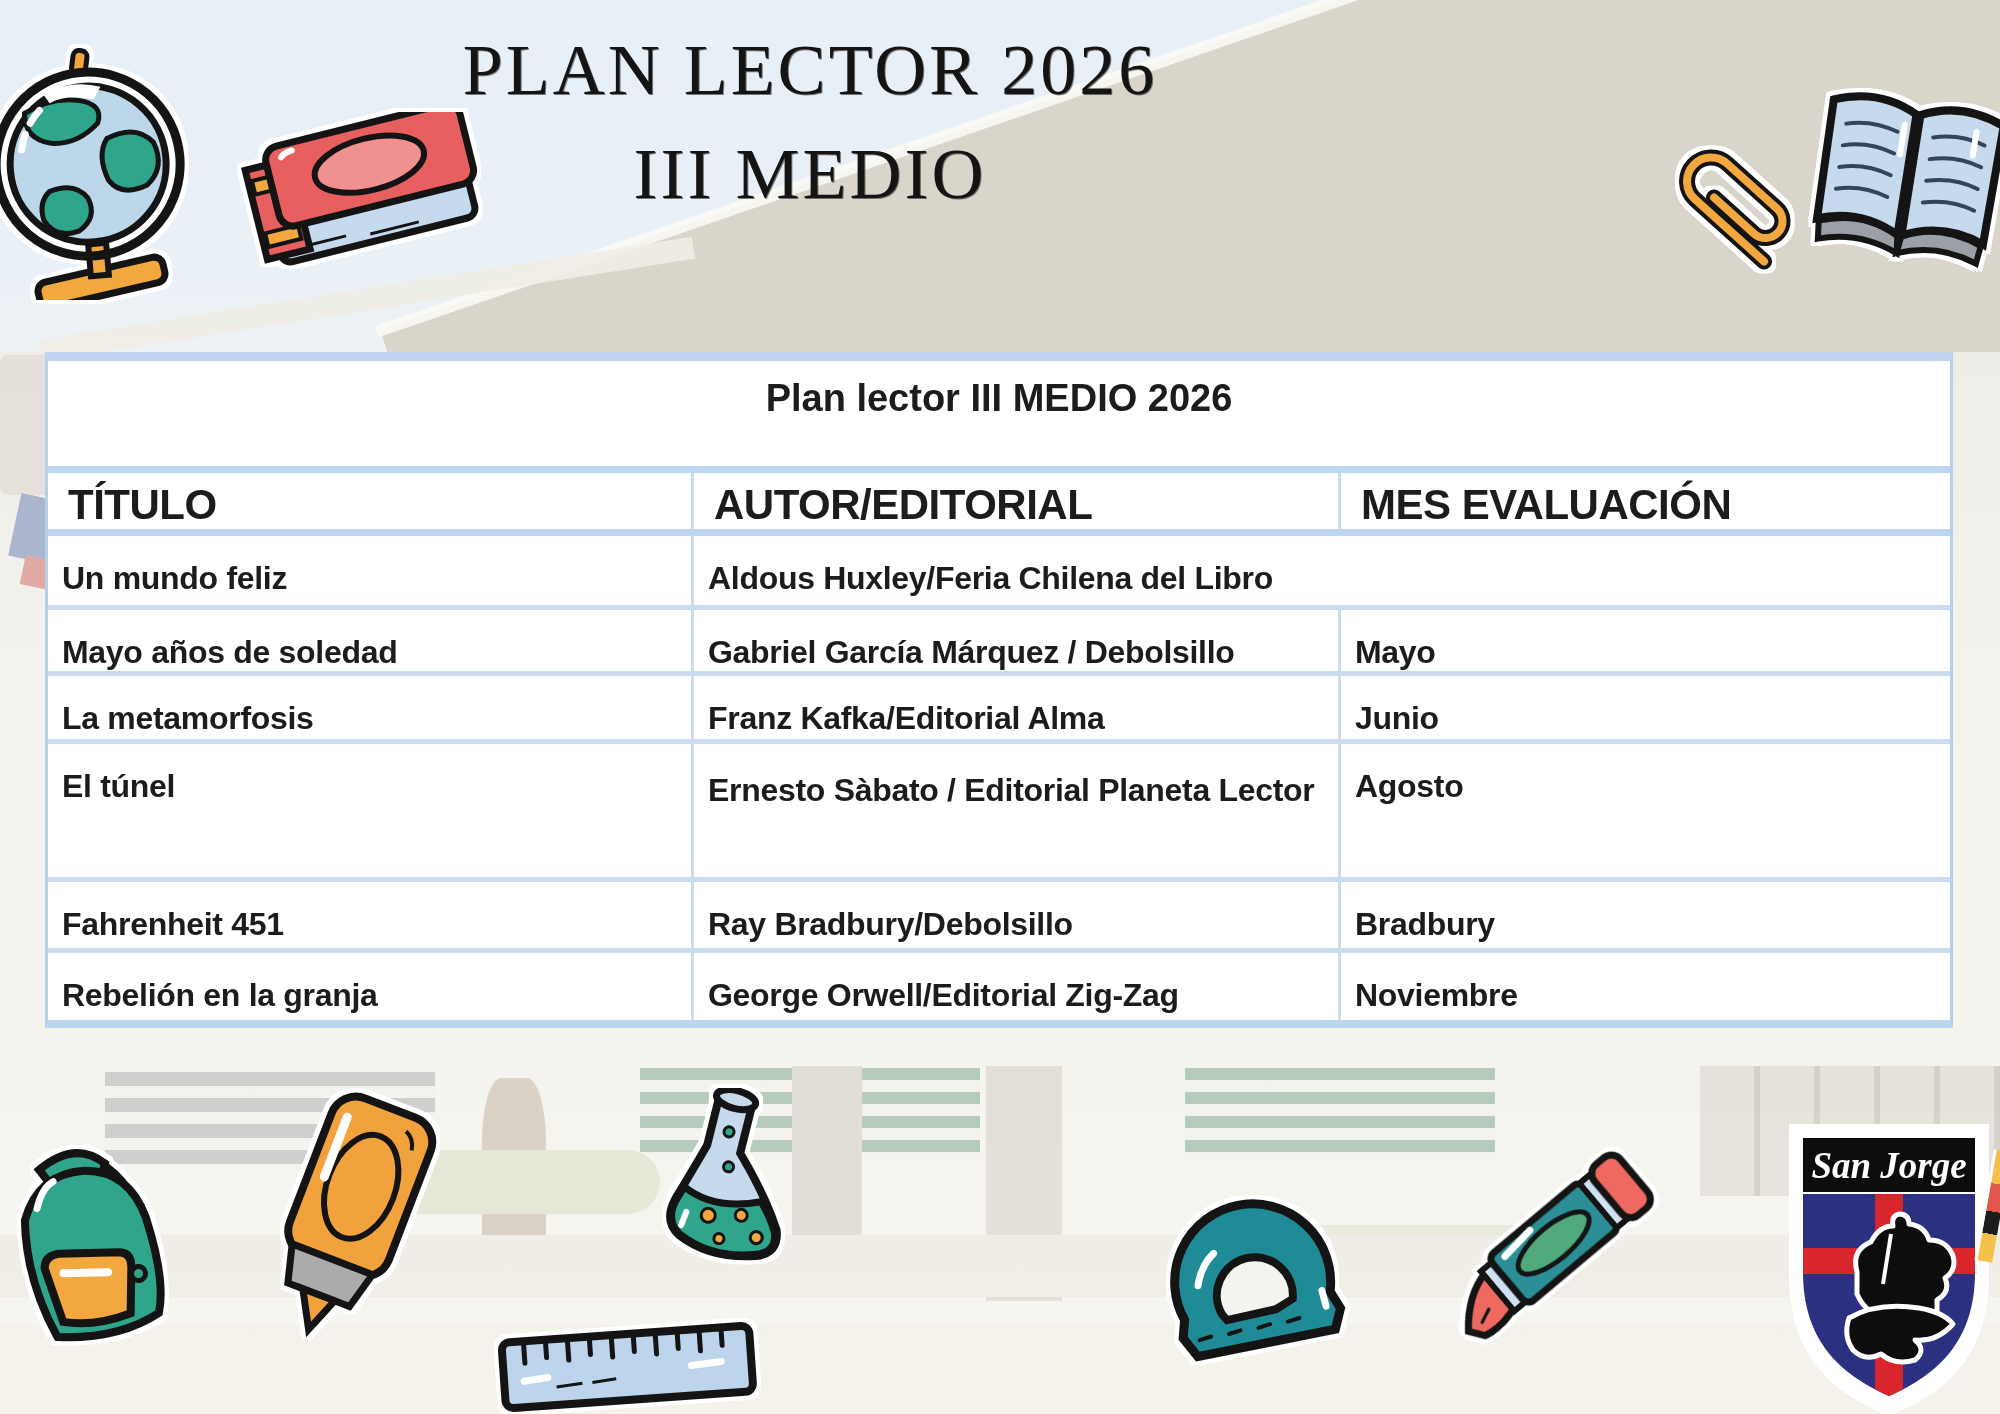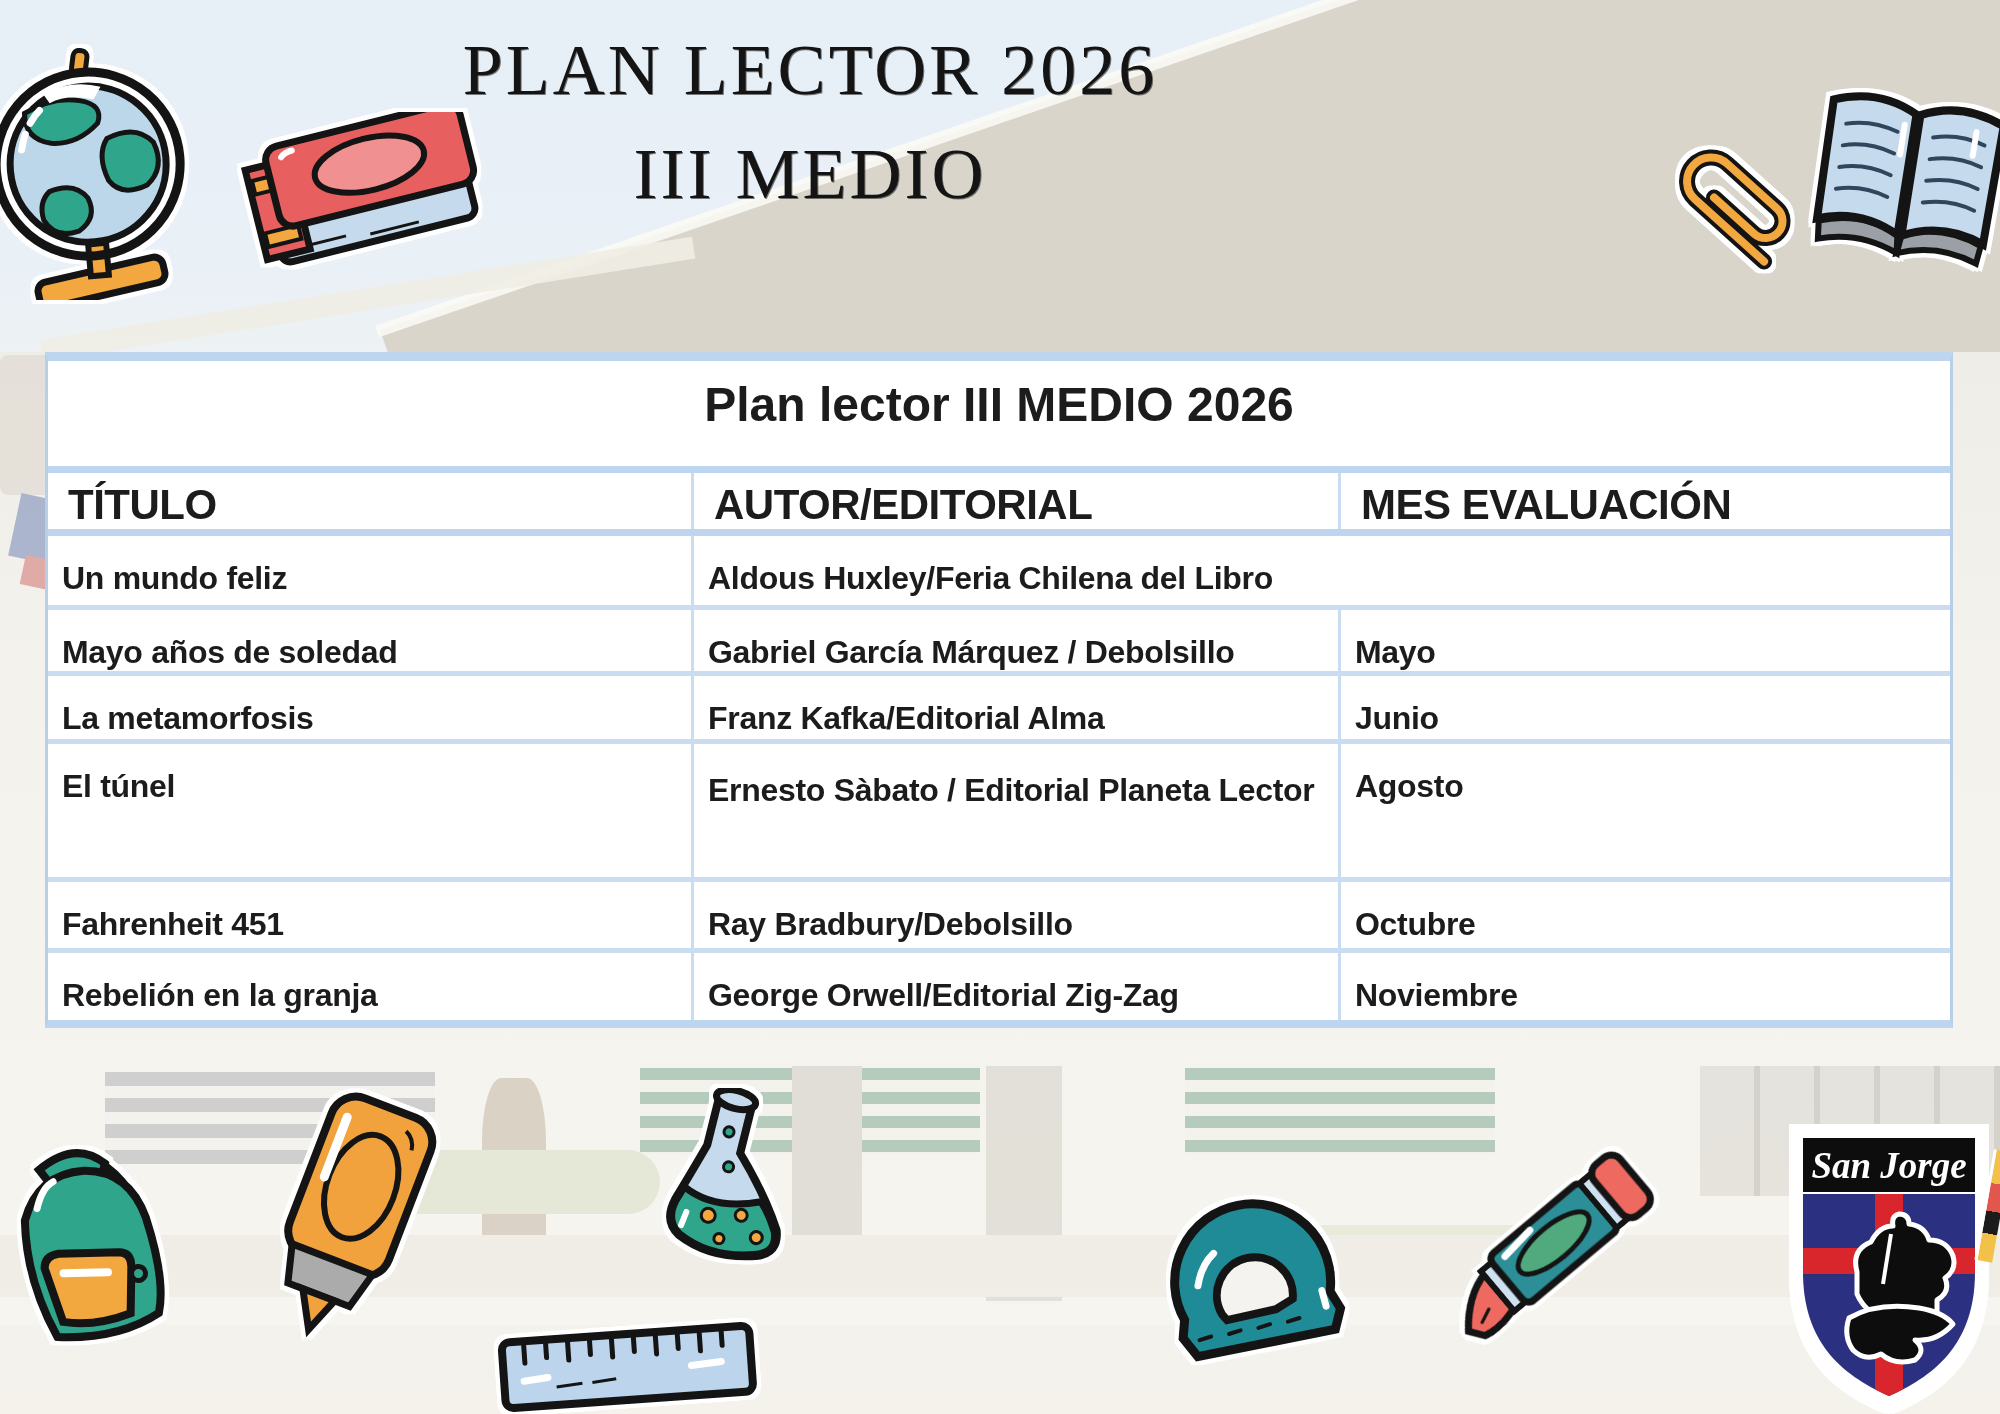--- a/index.html
+++ b/index.html
@@ -45,21 +45,21 @@
   .main-title .line{font-size:72px;line-height:104px;letter-spacing:3px;
         text-shadow:1px 1px 0 rgba(20,20,20,.55);}
 
   
   .sheet{position:absolute;left:45px;top:352px;width:1908px;background:#fff;
         border-left:3px solid #b7cfe9;border-right:3px solid #b7cfe9;
         border-top:9px solid #bdd5ee;border-bottom:8px solid #bdd5ee;
         color:#1c1c1c;}
   .sheet-title-row{height:112px;display:flex;justify-content:center;align-items:flex-start;
         padding-top:16px;border-bottom:7px solid #bdd5ee;}
-  .sheet-title{font-size:48px;font-weight:bold;}
+  .sheet-title{font-size:38px;font-weight:bold;}
   .grid-row{display:grid;grid-template-columns:643px 647px 1fr;}
   .hdr-row{border-bottom:7px solid #bdd5ee;min-height:58px;}
   .hdr-cell{padding:8px 20px 0;font-size:42px;font-weight:bold;letter-spacing:-.5px;}
   .data-row{border-bottom:5px solid #c9dcf0;}
   .data-row.last{border-bottom:none;}
   .cell{padding:24px 14px 0;font-size:32px;font-weight:bold;letter-spacing:-.3px;}
   .gcell+.gcell{border-left:3px solid #c9dcf0;}
   .r1{min-height:74px;} .r2{min-height:66px;} .r3{min-height:68px;}
   .r4{min-height:138px;} .r5{min-height:71px;} .r6{min-height:67px;}
   .wrap-narrow{display:block;width:620px;line-height:2.15;margin-top:-12px;}
@@ -188,21 +188,21 @@
     <div class="grid-row data-row r4">
       <div class="gcell cell">El túnel</div>
       <div class="gcell cell">
           <span class="wrap-narrow">Ernesto Sàbato / Editorial Planeta Lector</span>
         </div>
       <div class="gcell cell">Agosto</div>
     </div>
     <div class="grid-row data-row r5">
       <div class="gcell cell">Fahrenheit 451</div>
       <div class="gcell cell">Ray Bradbury/Debolsillo</div>
-      <div class="gcell cell">Octubre</div>
+      <div class="gcell cell">Bradbury</div>
     </div>
     <div class="grid-row data-row r6 last">
       <div class="gcell cell">Rebelión en la granja</div>
       <div class="gcell cell">George Orwell/Editorial Zig-Zag</div>
       <div class="gcell cell">Noviembre</div>
     </div>
   </div>
 
   <svg class="sticker" style="left:0px;top:1140px" width="190" height="215" viewBox="0 0 190 215">
     <g transform="rotate(-9 95 108)">

